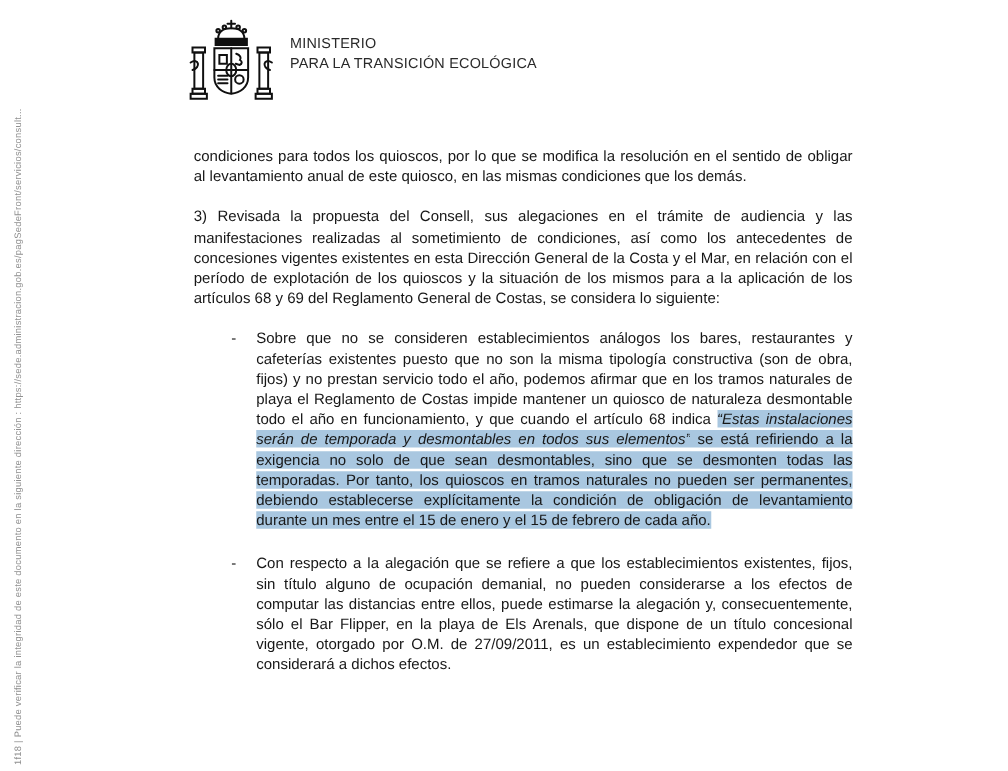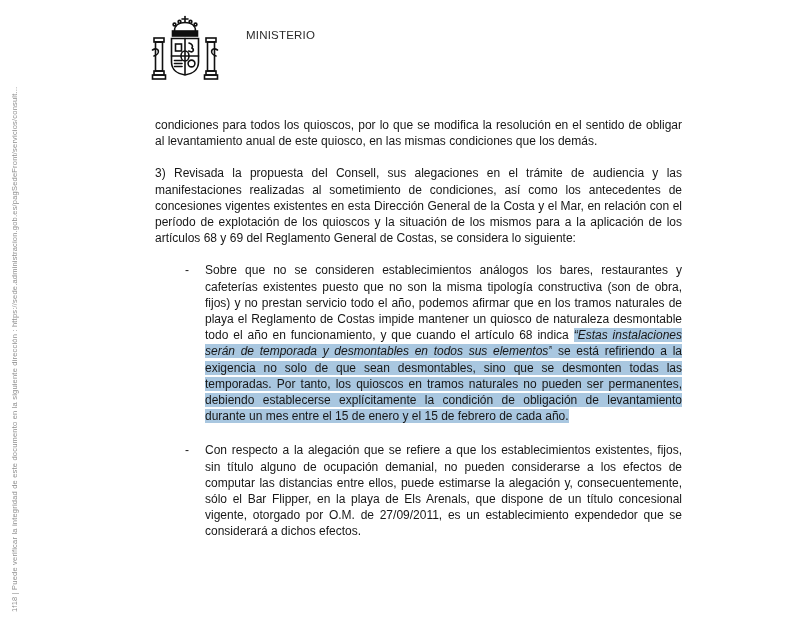--- a/index.html
+++ b/index.html
@@ -37,21 +37,21 @@
     top: 15px;
     display: flex;
     align-items: flex-start;
   }
   .logo-box {
     width: 70px;
     height: 74px;
     flex: 0 0 auto;
   }
   .ministry {
-    margin-left: 26px;
+    margin-left: 12px;
     padding-top: 13px;
     font-size: 11.5px;
     line-height: 15.5px;
     letter-spacing: 0.2px;
     color: #2a2a2a;
   }
 
   
   .content {
     position: absolute;
@@ -124,20 +124,21 @@
 
         <rect x="57.5" y="27" width="7" height="29"></rect>
         <rect x="56" y="23" width="10" height="4"></rect>
         <rect x="56" y="56" width="10" height="4"></rect>
         <rect x="54.5" y="60" width="13" height="4"></rect>
         <path d="M67.5 35 C61 31 59 39 66 41"></path>
       </svg>
     </div>
     <div class="ministry">
       <div>MINISTERIO</div>
+      <div>PARA LA TRANSICIÓN ECOLÓGICA</div>
     </div>
   </div>
 
   <div class="content">
 
     <p class="para">condiciones para todos los quioscos, por lo que se modifica la resolución en el sentido de obligar al levantamiento anual de este quiosco, en las mismas condiciones que los demás.</p>
 
     <p class="para">3) Revisada la propuesta del Consell, sus alegaciones en el trámite de audiencia y las manifestaciones realizadas al sometimiento de condiciones, así como los antecedentes de concesiones vigentes existentes en esta Dirección General de la Costa y el Mar, en relación con el período de explotación de los quioscos y la situación de los mismos para a la aplicación de los artículos 68 y 69 del Reglamento General de Costas, se considera lo siguiente:</p>
 
     <div class="bullet">

